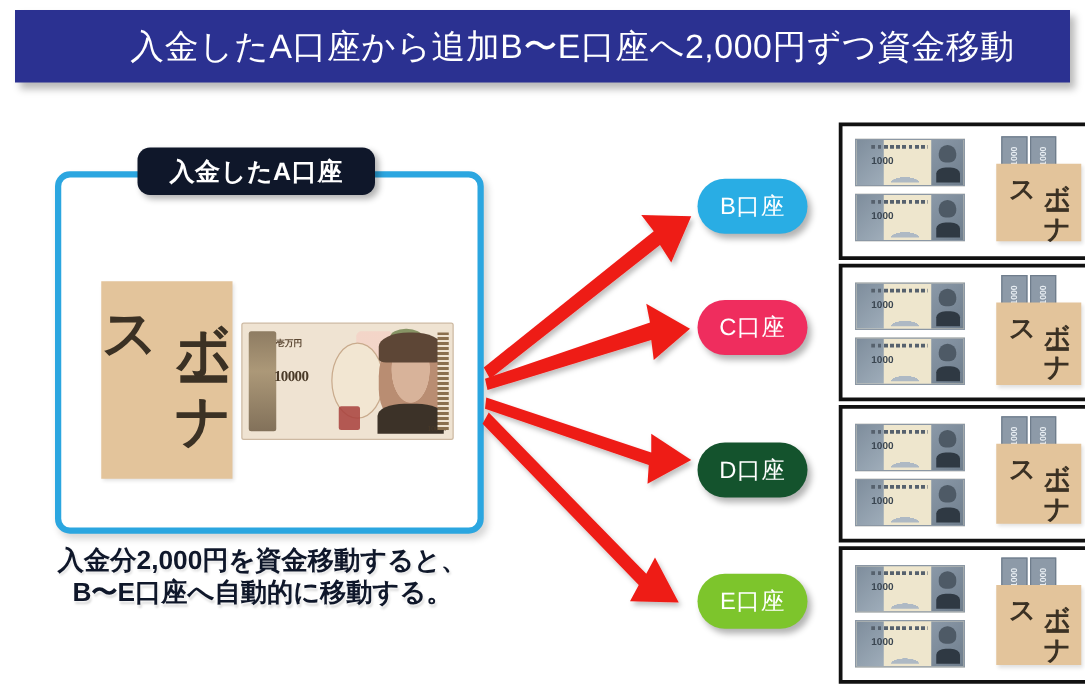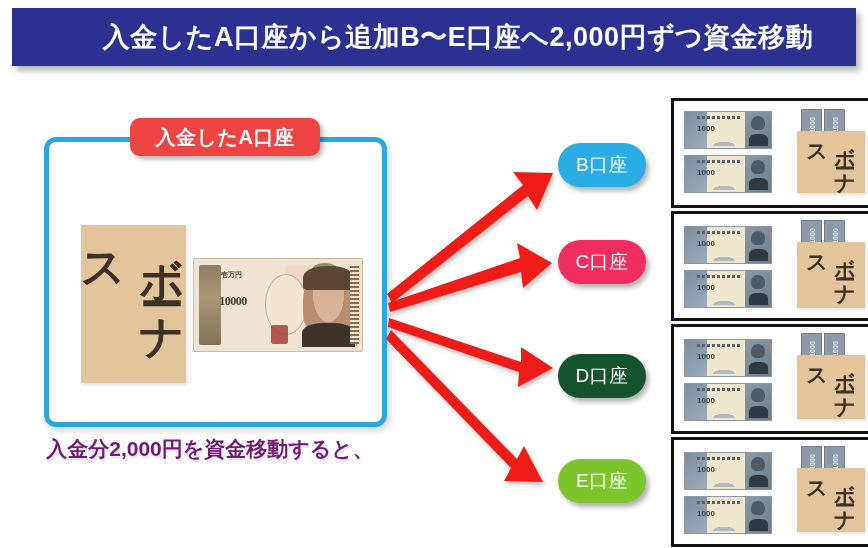--- a/index.html
+++ b/index.html
@@ -7,21 +7,21 @@
        font-family:"Liberation Sans","DejaVu Sans",sans-serif;}
 
   
   #title-bar{
     position:absolute;left:12px;top:8px;width:844px;height:58px;
     background:#2b3191;
     box-shadow:4px 5px 6px rgba(0,0,0,.28);
     display:flex;align-items:center;justify-content:center;
   }
   #title-text{
-    color:#ffffff;font-size:27px;font-weight:bold;letter-spacing:.5px;
+    color:#ffffff;font-size:27px;font-weight:normal;letter-spacing:.5px;
     white-space:nowrap;
     margin-left:48px;
   }
 
   
   #a-frame{
     position:absolute;left:44px;top:137px;width:333px;height:280px;
     border:5px solid #2ba6e0;border-radius:12px;background:#ffffff;
     box-shadow:3px 4px 6px rgba(0,0,0,.16);
   }
@@ -123,21 +123,21 @@
 </style>
 </head>
 <body>
 
 <div id="title-bar" style="background: rgb(43, 49, 145);">
   <span id="title-text" style="color: rgb(255, 255, 255);">入金したA口座から追加B〜E口座へ2,000円ずつ資金移動</span>
 </div>
 
 <div id="a-frame" style="border-color: rgb(43, 166, 224);"></div>
 
-<div id="a-pill" style="background: #ef4444; margin-left: 20px;">
+<div id="a-pill" style="background: #0f172a;">
   <span>入金したA口座</span>
 </div>
 
 <div class="bill10000" id="a-env-bill">
   <div class="b10-pink"></div>
   <div class="b10-green"></div>
   <div class="b10-face"></div>
   <div class="b10-hair"></div>
   <div class="b10-suit"></div>
   <div class="b10-band"></div>
@@ -302,15 +302,16 @@
     <span class="env-bill-num">1000</span>
   </div>
   <div class="env-bill" style="left:150px;top:6px;width:19px;height:30px;">
     <span class="env-bill-num">1000</span>
   </div>
   <div class="envelope box-env" style="left:123px;top:28px;height:64px;">
     <span class="env-label">ボーナス</span>
   </div>
 </div>
 
-<div id="caption" style="color: #701a75;">
+<div id="caption" style="color: #0f172a;">
   <span class="ln">入金分2,000円を資金移動すると、</span>
+  <span class="ln">B〜E口座へ自動的に移動する。</span>
 </div>
 
 </body></html>

